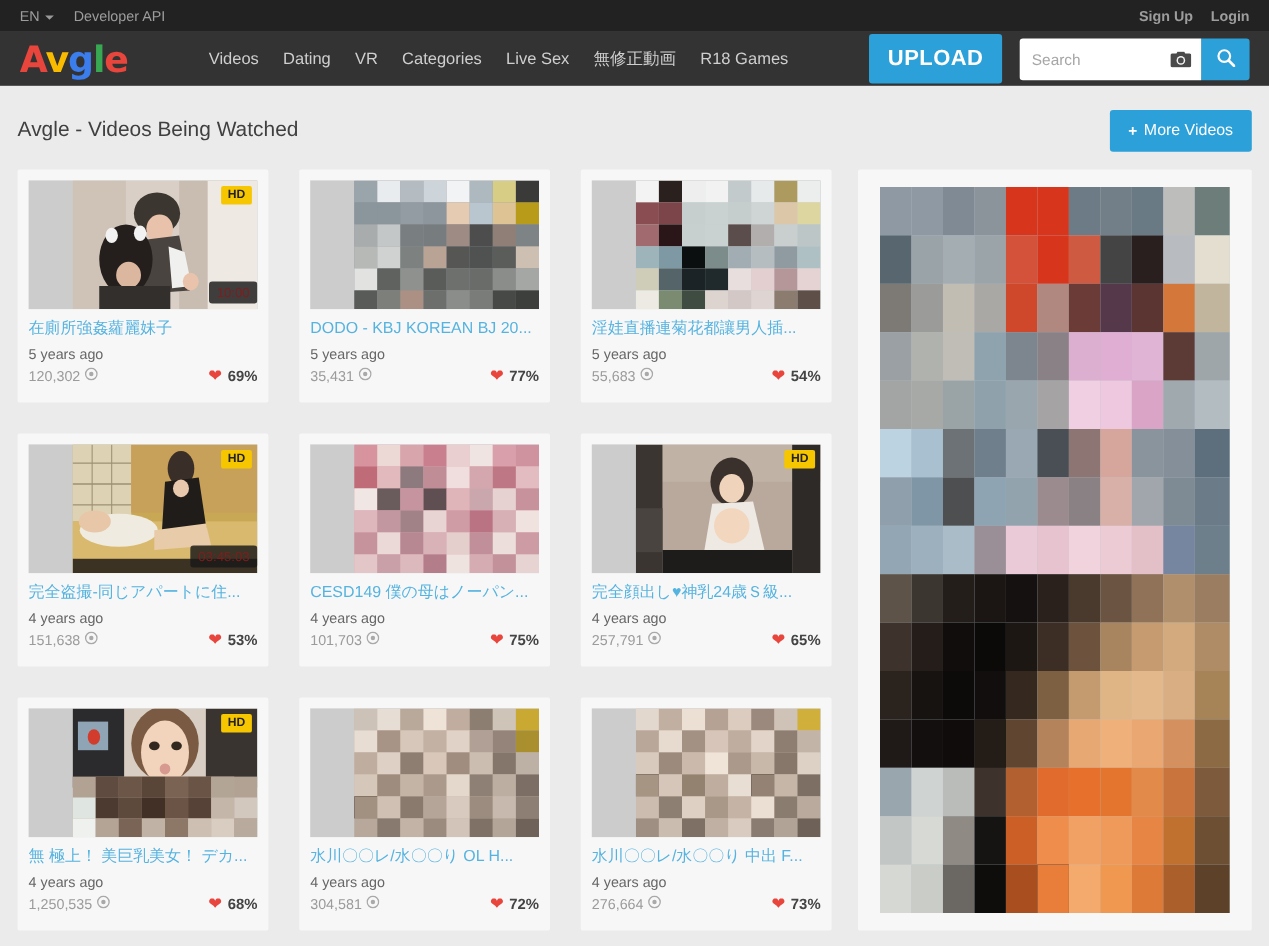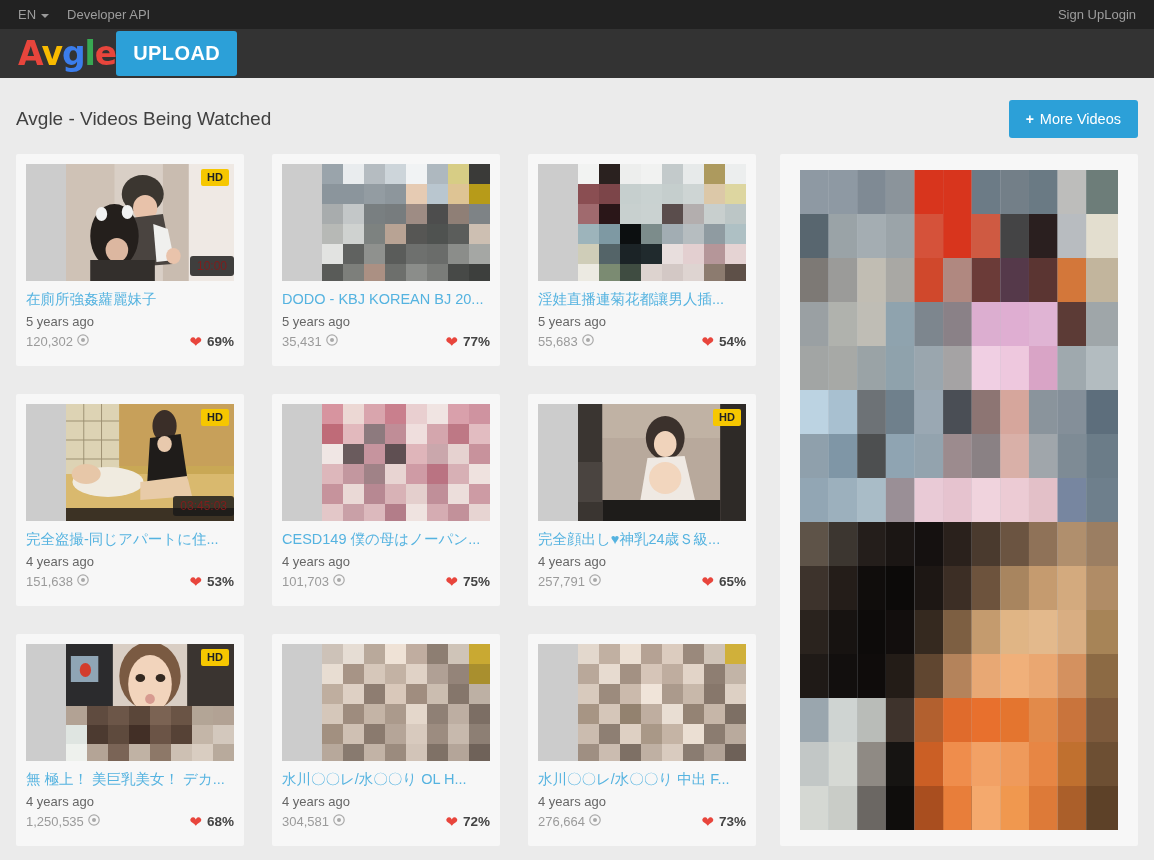--- a/index.html
+++ b/index.html
@@ -23,21 +23,21 @@
     color: #9a9a9a;
   }
   .topbar a {
     color: #9d9d9d;
     text-decoration: none;
     margin-right: 18px;
     white-space: nowrap;
   }
   .topbar .spacer { flex: 1; }
   .topbar .right-links { display: flex; align-items: center; }
-  .topbar .right-links a { margin-right: 0; margin-left: 0; }
+  .topbar .right-links a { margin-right: 0; margin-left: 16px; font-weight: bold; }
   .caret {
     display: inline-block;
     width: 0; height: 0;
     border-left: 4px solid transparent;
     border-right: 4px solid transparent;
     border-top: 4px solid #9a9a9a;
     margin-left: 5px;
     vertical-align: middle;
   }
 
@@ -288,23 +288,52 @@
     <a href="#">Sign Up</a>
     <a href="#">Login</a>
   </div>
 </div>
 
 <div class="header">
   <div class="logo">
     <span class="c0">A</span><span class="c1">v</span><span class="c2">g</span><span class="c3">l</span><span class="c4">e</span>
   </div>
 
+  <nav class="mainnav">
+    <a href="#">Videos</a>
+    <a href="#">Dating</a>
+    <a href="#">VR</a>
+    <a href="#">Categories</a>
+    <a href="#">Live Sex</a>
+    <a href="#">無修正動画</a>
+    <a href="#">R18 Games</a>
+  </nav>
 
   <div class="header-right">
     <button class="upload-btn">UPLOAD</button>
+    <div class="searchwrap">
+      <div class="search-field">
+        <input class="search-input" type="text" placeholder="Search" style="">
+        <span class="cam-icon">
+          <svg width="19" height="15" viewBox="0 0 19 15">
+            <path d="M6.4 0.6 L5.5 2.2 L1.6 2.2 A1.6 1.6 0 0 0 0 3.8 L0 13 A1.6 1.6 0 0 0 1.6 14.6 L17.4 14.6 A1.6 1.6 0 0 0 19 13 L19 3.8 A1.6 1.6 0 0 0 17.4 2.2 L13.5 2.2 L12.6 0.6 Z" fill="#4a4a4a"></path>
+            <circle cx="9.5" cy="8.4" r="3.9" fill="#f5f5f5"></circle>
+            <circle cx="9.5" cy="8.4" r="2.6" fill="#4a4a4a"></circle>
+          </svg>
+        </span>
+      </div>
+      <button class="search-btn">
+        <span>
+          <svg width="17" height="17" viewBox="0 0 17 17">
+            <circle cx="7" cy="7" r="5.3" fill="none" stroke="#ffffff" stroke-width="2"></circle>
+            <line x1="11" y1="11" x2="16" y2="16" stroke="#ffffff" stroke-width="2.4" stroke-linecap="round"></line>
+          </svg>
+        </span>
+      </button>
+    </div>
   </div>
 </div>
 
 <div class="titlerow">
   <h1 class="page-title">Avgle - Videos Being Watched</h1>
   <div class="spacer"></div>
   <button class="more-btn">
     <span class="plus-icon">+</span>
     <span>More Videos</span>
   </button>

